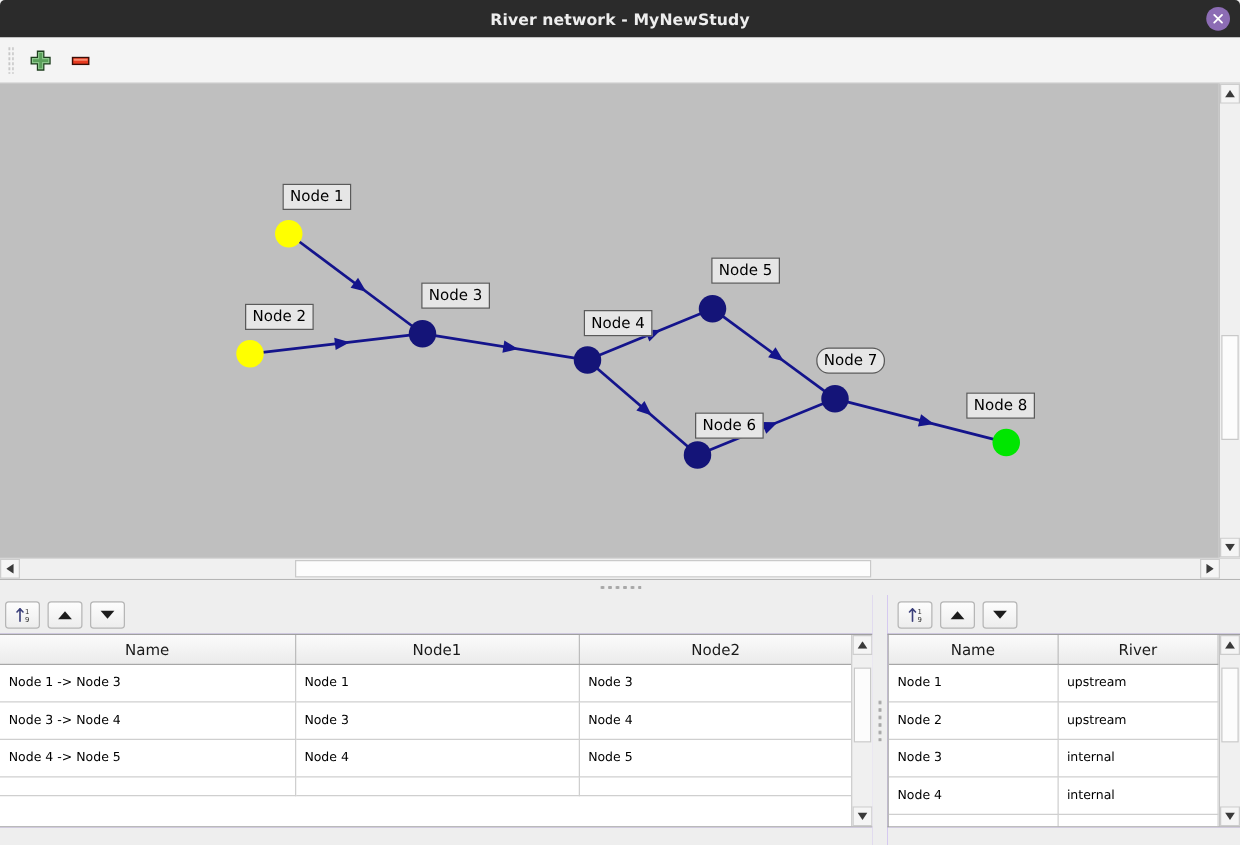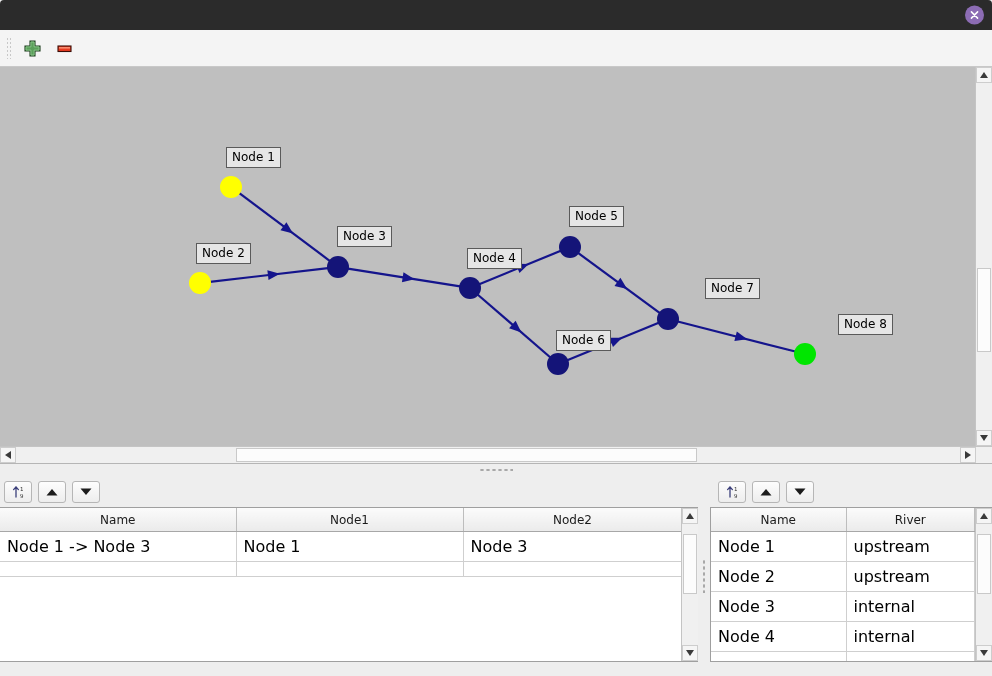--- a/index.html
+++ b/index.html
@@ -280,40 +280,41 @@
     padding: 0;
     text-align: center;
     color: #1a1a1a;
     cursor: pointer;
   }
   table.data td {
     border-right: 1px solid #cfcfcf;
     border-bottom: 1px solid #cfcfcf;
     height: 29px;
     padding: 0 7px;
-    font-size: 16px;
+    font-size: 10px;
     color: #000;
     background: #ffffff;
     white-space: nowrap;
     overflow: hidden;
     cursor: pointer;
   }
   table.data tr.filler td { height: 14px; }
   .panel-pad {
     flex: 0 0 auto;
     height: 14px;
     background: #eeeeee;
   }
 </style>
 </head>
 <body>
 
 <div class="window">
 
   <div class="titlebar">
+    <span class="titlebar-text">River network - MyNewStudy</span>
     <div class="close-btn">
       <svg width="11" height="11" viewBox="0 0 11 11" aria-hidden="true">
         <path d="M2.4 2.4 L8.6 8.6 M8.6 2.4 L2.4 8.6" stroke="#ffffff" stroke-width="1.5" stroke-linecap="round" fill="none"></path>
       </svg>
     </div>
   </div>
 
   <div class="toolbar">
     <div class="tb-grip"></div>
     <div class="tb-btn">
@@ -368,22 +369,22 @@
               <circle cx="805" cy="287" r="11" fill="#00e600"></circle>
             </g>
         </svg>
         <div id="labels-layer">
             <div class="node-label" style="left: 226px; top: 80px;">Node 1</div>
             <div class="node-label" style="left: 196px; top: 176px;">Node 2</div>
             <div class="node-label" style="left: 337px; top: 159px;">Node 3</div>
             <div class="node-label" style="left: 467px; top: 181px;">Node 4</div>
             <div class="node-label" style="left: 569px; top: 139px;">Node 5</div>
             <div class="node-label" style="left: 556px; top: 263px;">Node 6</div>
-            <div class="node-label" style="left: 705px; top: 211px;">Node 7</div>
-            <div class="node-label" style="left: 838px; top: 247px;">Node 8</div>
+            <div class="node-label" style="left: 653px; top: 211px; border-radius: 10px;">Node 7</div>
+            <div class="node-label" style="left: 773px; top: 247px;">Node 8</div>
           </div>
       </div>
 
       <div class="vscroll">
         <div class="sb-btn">
           <svg width="8" height="6" viewBox="0 0 8 6" aria-hidden="true">
               <path d="M4 0 L8 6 L0 6 Z" fill="#3a3a3a"></path>
             </svg>
         </div>
         <div class="sb-track" id="graph-v-track">
@@ -455,20 +456,30 @@
                   <th>Node1</th>
                   <th>Node2</th>
                 </tr>
               </thead>
             <tbody id="branch-body">
                 <tr>
                   <td>Node 1 -&gt; Node 3</td>
                   <td>Node 1</td>
                   <td>Node 3</td>
                 </tr>
+                <tr>
+                  <td>Node 3 -&gt; Node 4</td>
+                  <td>Node 3</td>
+                  <td>Node 4</td>
+                </tr>
+                <tr>
+                  <td>Node 4 -&gt; Node 5</td>
+                  <td>Node 4</td>
+                  <td>Node 5</td>
+                </tr>
                 <tr class="filler">
                   <td></td>
                   <td></td>
                   <td></td>
                 </tr>
               </tbody>
           </table>
         </div>
         <div class="vscroll" style="flex:0 0 16px">
           <div class="sb-btn">

